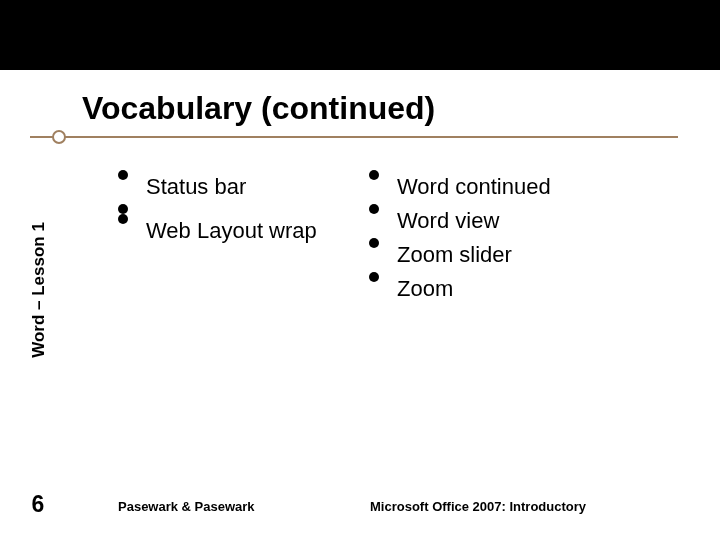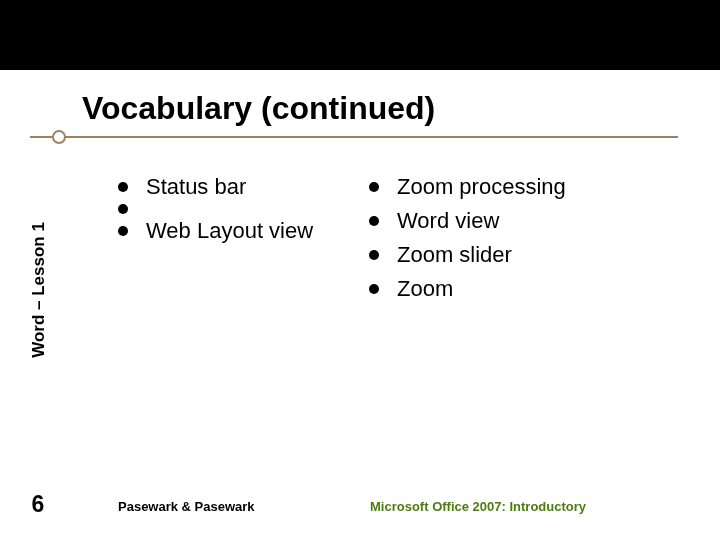--- a/index.html
+++ b/index.html
@@ -57,21 +57,20 @@
     display: flex;
     gap: 30px;
   }
   .col { flex: 1; }
   .col ul { list-style: none; }
   .col li {
     font-size: 22px;
     color: #000;
     line-height: 1.55;
     display: flex;
-    align-items: center;
   }
   .bullet {
     display: inline-block;
     width: 10px;
     height: 10px;
     border-radius: 50%;
     background: #000;
     margin-right: 18px;
     flex-shrink: 0;
   }
@@ -92,21 +91,21 @@
     font-size: 13px;
     font-weight: bold;
     color: #000;
   }
   .footer-right {
     position: absolute;
     right: 34px;
     bottom: 26px;
     font-size: 13px;
     font-weight: bold;
-    color: #4d7c0f;
+    color: #000000;
   }
 </style>
 </head>
 <body>
 
 <div class="slide">
   <div class="blackbar"></div>
 
   <div class="title">Vocabulary (continued)</div>
   <div class="accent-line"></div>
@@ -121,29 +120,29 @@
       <ul>
         <li>
             <span class="bullet"></span>
             <span>Status bar</span>
           </li>
         <li>
             <span class="bullet"></span>
           </li>
         <li>
             <span class="bullet"></span>
-            <span>Web Layout view</span>
+            <span>Web Layout wrap</span>
           </li>
       </ul>
     </div>
     <div class="col">
       <ul>
         <li>
             <span class="bullet"></span>
-            <span>Zoom processing</span>
+            <span>Word continued</span>
           </li>
         <li>
             <span class="bullet"></span>
             <span>Word view</span>
           </li>
         <li>
             <span class="bullet"></span>
             <span>Zoom slider</span>
           </li>
         <li>

